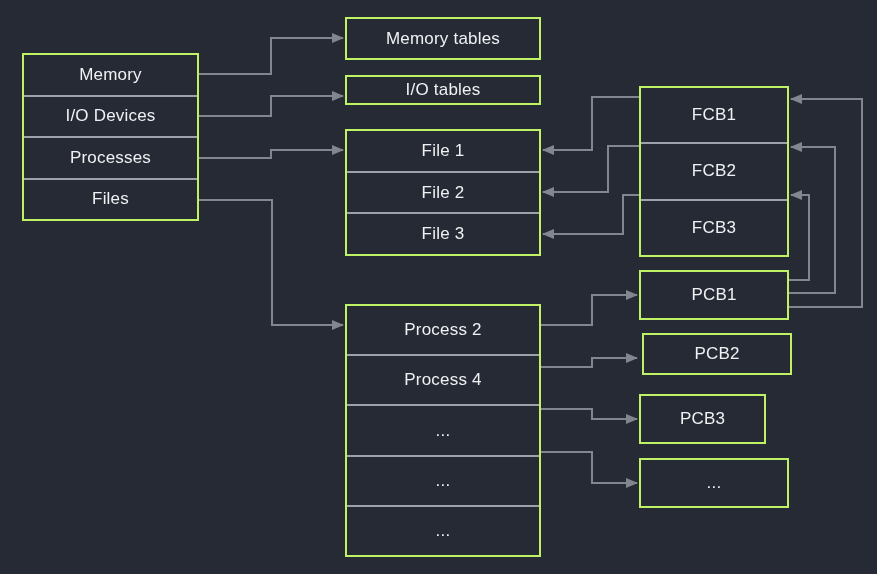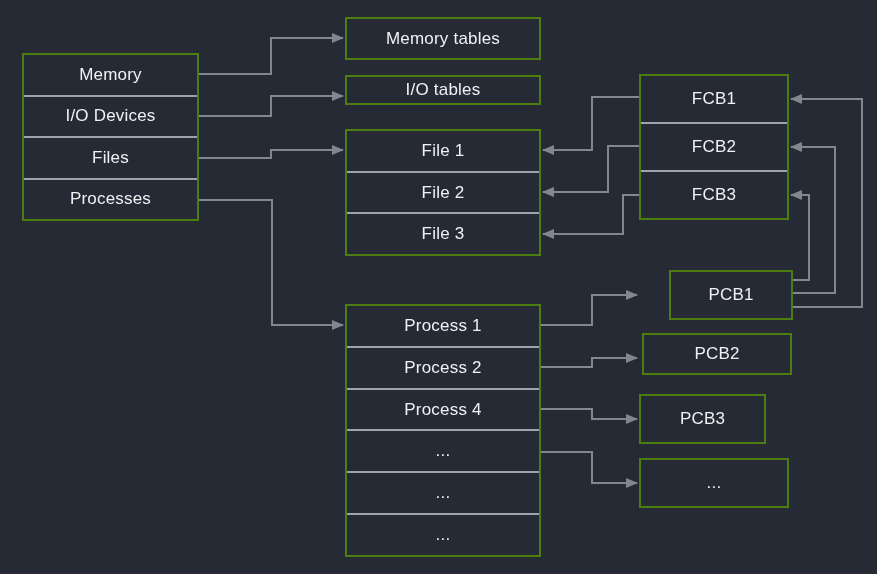--- a/index.html
+++ b/index.html
@@ -10,21 +10,21 @@
     overflow:hidden;
     font-family:"Liberation Sans",sans-serif;
   }
   .connector-layer{
     position:absolute;left:0;top:0;width:877px;height:574px;
     pointer-events:none;
   }
   .box{
     position:absolute;
     display:flex;flex-direction:column;
-    border:2px solid #4d7c0f;
+    border:2px solid #bef264;
     background:#262a35;
     box-sizing:border-box;
     text-align:right;
   }
   .box .row{
     flex:1;
     display:flex;align-items:center;justify-content:center;
     border-top:2px solid #9ea3ab;
     overflow:hidden;
   }
@@ -69,24 +69,24 @@
   </svg>
 
   <div class="box" style="left:22px;top:53px;width:177px;height:168px">
     <div class="row">
       <span class="label">Memory</span>
     </div>
     <div class="row">
       <span class="label">I/O Devices</span>
     </div>
     <div class="row">
-      <span class="label">Files</span>
+      <span class="label">Processes</span>
     </div>
     <div class="row">
-      <span class="label">Processes</span>
+      <span class="label">Files</span>
     </div>
   </div>
 
   <div class="box" style="left:345px;top:17px;width:196px;height:43px">
     <div class="row">
       <span class="label">Memory tables</span>
     </div>
   </div>
 
   <div class="box" style="left:345px;top:75px;width:196px;height:30px">
@@ -102,52 +102,49 @@
     <div class="row">
       <span class="label">File 2</span>
     </div>
     <div class="row">
       <span class="label">File 3</span>
     </div>
   </div>
 
   <div class="box" style="left:345px;top:304px;width:196px;height:253px">
     <div class="row">
-      <span class="label">Process 1</span>
-    </div>
-    <div class="row">
       <span class="label">Process 2</span>
     </div>
     <div class="row">
       <span class="label">Process 4</span>
     </div>
     <div class="row">
       <span class="label">...</span>
     </div>
     <div class="row">
       <span class="label">...</span>
     </div>
     <div class="row">
       <span class="label">...</span>
     </div>
   </div>
 
-  <div class="box" style="left:639px;top:74px;width:150px;height:146px">
+  <div class="box" style="left:639px;top:86px;width:150px;height:171px">
     <div class="row">
       <span class="label">FCB1</span>
     </div>
     <div class="row">
       <span class="label">FCB2</span>
     </div>
     <div class="row">
       <span class="label">FCB3</span>
     </div>
   </div>
 
-  <div class="box" style="left:669px;top:270px;width:124px;height:50px">
+  <div class="box" style="left:639px;top:270px;width:150px;height:50px">
     <div class="row">
       <span class="label">PCB1</span>
     </div>
   </div>
   <div class="box" style="left:642px;top:333px;width:150px;height:42px">
     <div class="row">
       <span class="label">PCB2</span>
     </div>
   </div>
   <div class="box" style="left:639px;top:394px;width:127px;height:50px">

